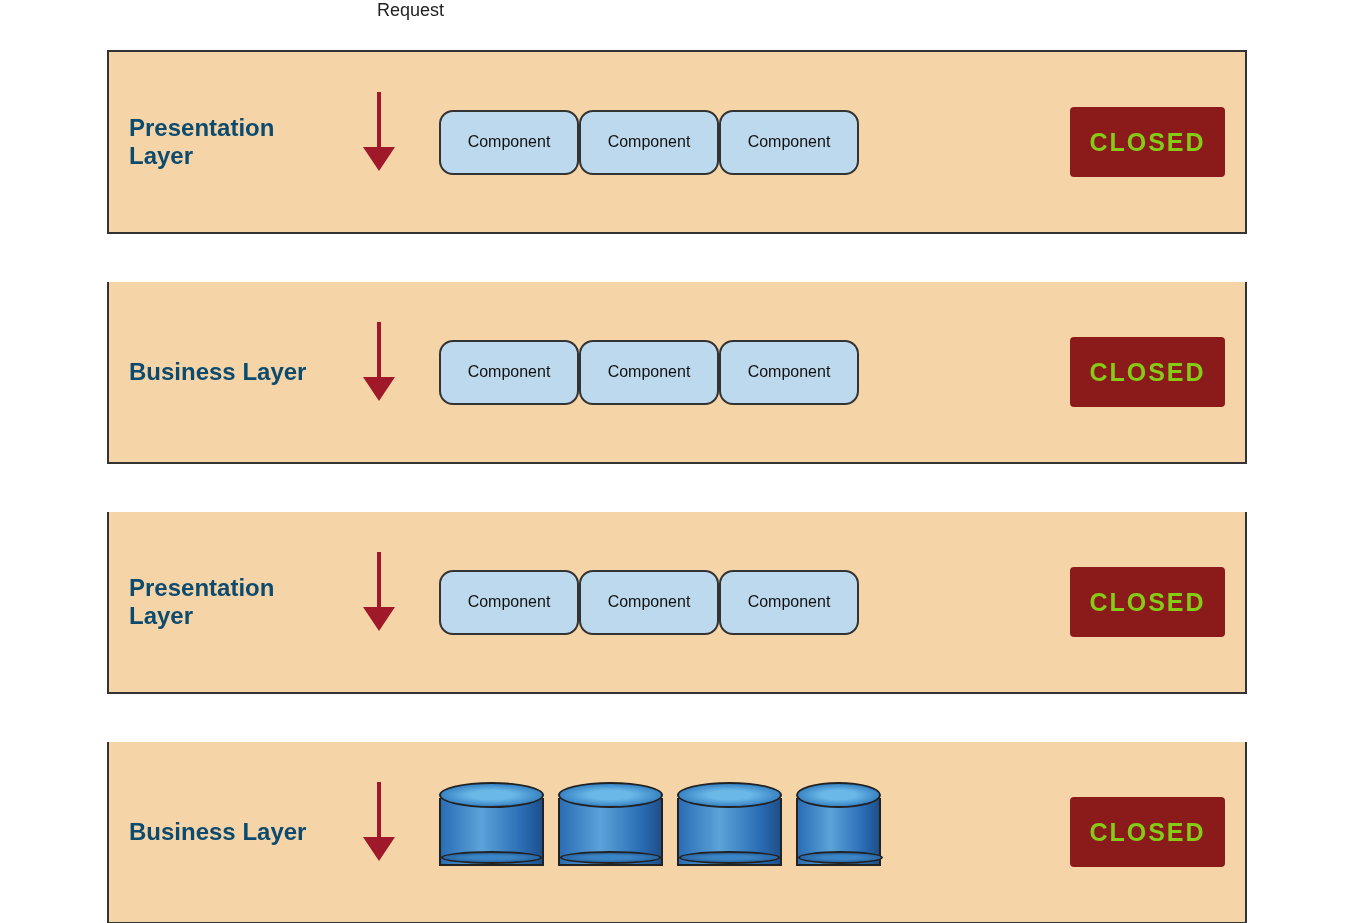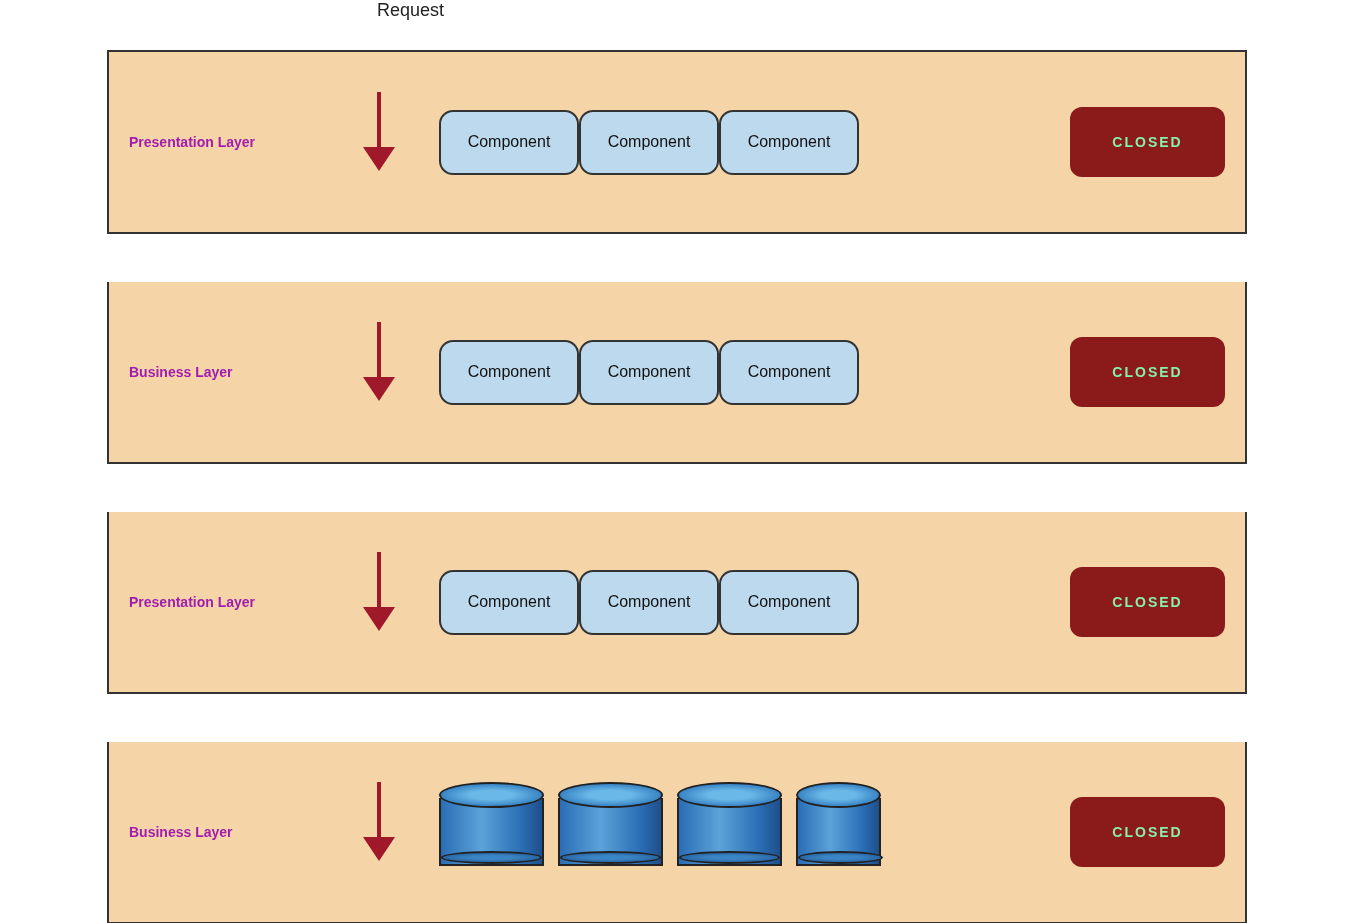--- a/index.html
+++ b/index.html
@@ -46,23 +46,23 @@
       gap: 0;
     }
 
     .layer-row + .layer-row {
       border-top: none;
       margin-top: 48px;
     }
 
     .layer-label {
       width: 200px;
-      font-size: 14px;
+      font-size: 24px;
       font-weight: bold;
-      color: #a21caf;
+      color: #0c4a6e;
       flex-shrink: 0;
     }
 
     .arrow-col {
       width: 100px;
       display: flex;
       justify-content: center;
       align-items: center;
       flex-shrink: 0;
       position: relative;
@@ -128,30 +128,30 @@
       background: radial-gradient(ellipse at center, #3a85c5 30%, #1e4f8a 100%);
       border-radius: 50%;
       border: 2px solid #222;
       position: absolute;
       bottom: 0;
       left: 0;
     }
 
     .closed-badge {
       background: #8b1a1a;
-      color: #86efac;
-      font-size: 14px;
+      color: #84cc16;
+      font-size: 25px;
       font-weight: bold;
       letter-spacing: 2px;
       width: 155px;
       height: 70px;
       display: flex;
       align-items: center;
       justify-content: center;
-      border-radius: 12px;
+      border-radius: 4px;
       margin-left: auto;
       flex-shrink: 0;
     }
 
     
     .arrow-in-layer {
       display: flex;
       flex-direction: column;
       align-items: center;
       height: 100px;

